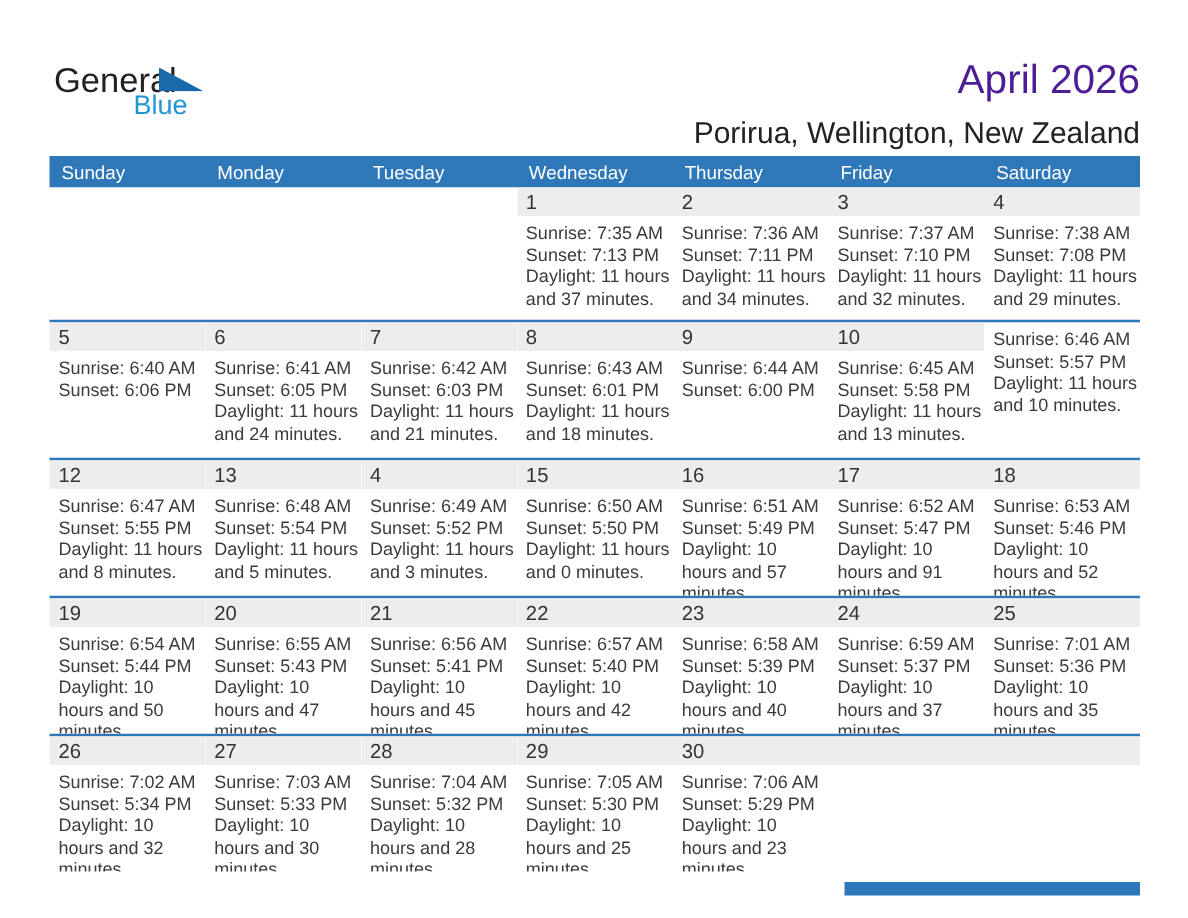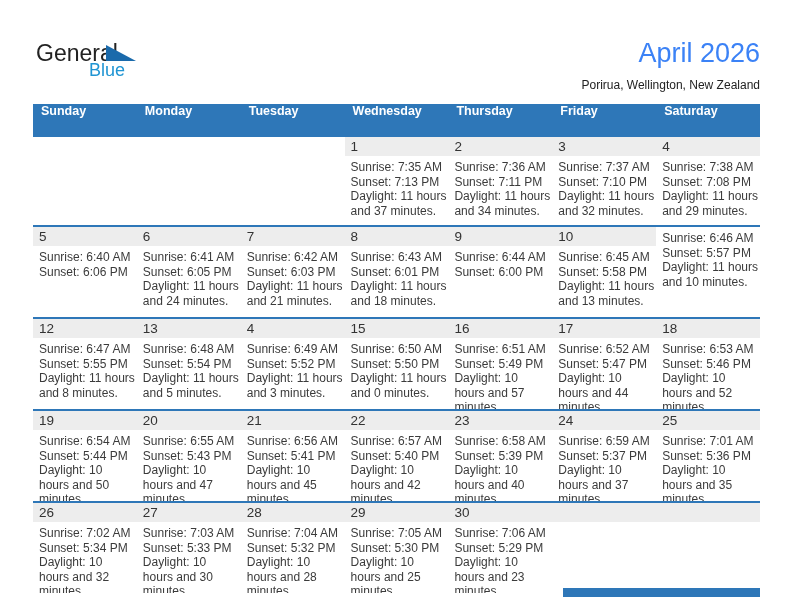--- a/index.html
+++ b/index.html
@@ -17,26 +17,26 @@
   
   .logo{position:absolute;left:36px;top:40px;width:140px;height:48px;}
   .logo-general{position:absolute;left:0;top:0;font-size:23px;color:#222;letter-spacing:0px;}
   .logo-triangle{position:absolute;left:70px;top:5px;width:30px;height:16px;
     background:var(--triangle-blue);
     clip-path:polygon(0 0, 100% 100%, 0 100%);}
   .logo-blue{position:absolute;left:53px;top:20px;font-size:18px;color:var(--logo-blue);}
 
   
   .titles{position:absolute;right:32px;top:38px;text-align:right;}
-  .month-title{font-size:27px;color:#3b82f6;}
-  .location-subtitle{font-size:12px;color:#222;margin-top:9px;}
+  .month-title{font-size:27px;color:#4c1d95;}
+  .location-subtitle{font-size:20px;color:#222;margin-top:9px;}
 
   
   .calendar{position:absolute;left:33px;top:104px;width:727px;}
-  .weekday-row{display:flex;height:33px;background:var(--header-blue);align-items:flex-start;font-weight:bold;}
+  .weekday-row{display:flex;height:21px;background:var(--header-blue);align-items:center;}
   .weekday-cell{flex:1;color:#fff;font-size:12.5px;padding-left:8px;}
 
   .week-row{display:flex;border-top:2px solid var(--header-blue);height:92px;}
   .week-row.first{height:88px;border-top:none;}
   .day-cell{flex:1;display:flex;flex-direction:column;background:#fff;overflow:hidden;}
   .day-strip{height:19px;background:var(--strip-gray);flex:0 0 19px;
     display:flex;align-items:center;}
   .day-num{font-size:13.5px;color:#333;padding-left:6px;}
   .day-details{padding:4px 2px 0 6px;font-size:12px;line-height:14.6px;color:var(--text-dark);}
   .detail-line{white-space:normal;}
@@ -235,21 +235,21 @@
               <div class="detail-line">Daylight: 10 hours and 57 minutes.</div>
             </div>
           </div>
           <div class="day-cell">
             <div class="day-strip">
               <span class="day-num">17</span>
             </div>
             <div class="day-details">
               <div class="detail-line">Sunrise: 6:52 AM</div>
               <div class="detail-line">Sunset: 5:47 PM</div>
-              <div class="detail-line">Daylight: 10 hours and 44 minutes.</div>
+              <div class="detail-line">Daylight: 10 hours and 91 minutes.</div>
             </div>
           </div>
           <div class="day-cell">
             <div class="day-strip">
               <span class="day-num">18</span>
             </div>
             <div class="day-details">
               <div class="detail-line">Sunrise: 6:53 AM</div>
               <div class="detail-line">Sunset: 5:46 PM</div>
               <div class="detail-line">Daylight: 10 hours and 52 minutes.</div>

